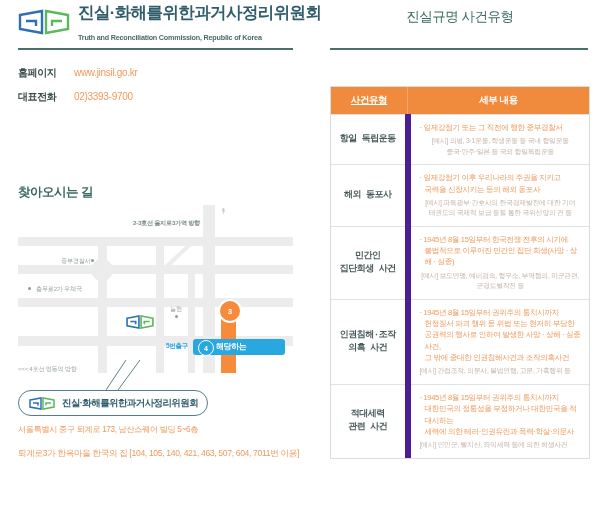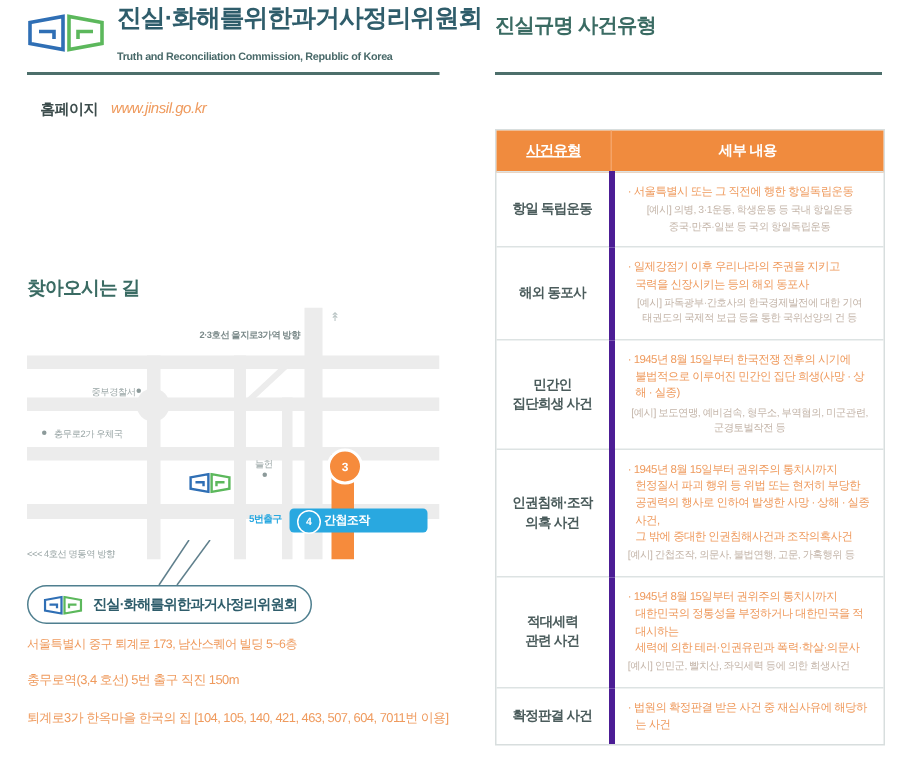--- a/index.html
+++ b/index.html
@@ -11,31 +11,31 @@
     position:relative;
     color:#3d4d4d;
   }
   
   #header{position:absolute;left:0;top:0;width:600px;height:52px;}
   #logo-block{position:absolute;left:18px;top:4px;display:flex;align-items:center;gap:8px;}
   .logo-mark{width:52px;height:26px;}
   .logo-text{display:flex;flex-direction:column;line-height:1;}
   .logo-kr{font-size:16.5px;font-weight:bold;color:#2f5d6b;letter-spacing:-0.6px;white-space:nowrap;}
   .logo-en{font-size:7.2px;font-weight:bold;color:#4a6a6a;letter-spacing:-0.2px;margin-top:13px;white-space:nowrap;}
-  #right-title{position:absolute;left:330px;top:8px;width:260px;text-align:left;
-    font-size:13.5px;font-weight:bold;color:#3a6b63;letter-spacing:-0.5px;}
+  #right-title{position:absolute;left:330px;top:8px;width:260px;text-align:center;
+    font-size:13.5px;font-weight:normal;color:#3a6b63;letter-spacing:-0.5px;}
   .rule{position:absolute;height:2px;background:#4d6f6b;}
   #rule-left{left:18px;top:48px;width:275px;}
   #rule-right{left:330px;top:48px;width:258px;}
 
   
-  #contact{position:absolute;left:18px;top:66px;width:280px;font-size:10px;text-align:center;}
+  #contact{position:absolute;left:18px;top:66px;width:280px;font-size:10px;}
   .c-row{display:flex;margin-bottom:9px;align-items:flex-start;}
   .c-key{width:56px;font-weight:bold;color:#3d4d4d;letter-spacing:-0.4px;flex:none;}
-  .c-val{color:#ef9a5d;letter-spacing:-0.3px;line-height:1.45;font-style:italic;}
+  .c-val{color:#ef9a5d;letter-spacing:-0.3px;line-height:1.45;}
 
   
   #way-title{position:absolute;left:18px;top:184px;font-size:12.5px;font-weight:bold;
     color:#3a6b63;letter-spacing:-0.5px;}
 
   
   #map{position:absolute;left:18px;top:205px;width:275px;height:168px;background:#ffffff;overflow:hidden;}
   .road{position:absolute;background:#ececec;}
   .road-d{position:absolute;background:#ececec;transform-origin:0 0;}
   .mlabel{position:absolute;font-size:6.2px;color:#9aa6a6;letter-spacing:-0.3px;white-space:nowrap;}
@@ -65,21 +65,21 @@
   .t-body{font-size:8.6px;color:#ef9a5d;letter-spacing:-0.35px;margin-bottom:13px;}
 
   
   #table{position:absolute;left:330px;top:86px;width:258px;border:1px solid #d8dede;border-collapse:collapse;}
   #table table{border-collapse:collapse;width:258px;table-layout:fixed;}
   #table th{background:#f08b3e;color:#ffffff;font-size:9.5px;font-weight:bold;
     padding:7px 2px;letter-spacing:-0.4px;border-right:1px solid #f5a367;}
   #table th:last-child{border-right:none;}
   #table td{border-top:1px solid #dde3e3;vertical-align:middle;}
   .cat{width:72px;text-align:center;font-size:9px;font-weight:bold;color:#4b5c5c;
-    letter-spacing:-0.5px;line-height:1.45;border-right:4px solid #4c1d95;padding:6px 2px;}
+    letter-spacing:-0.5px;line-height:1.45;border-right:6px solid #4c1d95;padding:6px 2px;font-family:Liberation Mono, monospace;}
   .det{padding:7px 8px 7px 9px;}
   .det .main{font-size:7.6px;color:#ef9a5d;letter-spacing:-0.35px;line-height:1.5;
     text-indent:-5px;padding-left:5px;}
   .det .ex{font-size:6.9px;color:#c3b4a8;letter-spacing:-0.3px;line-height:1.5;margin-top:3px;text-align:center;}
   .det .ex.left{text-align:left;}
 </style>
 </head>
 <body>
 
 <div id="header">
@@ -98,20 +98,24 @@
   <div id="right-title">진실규명 사건유형</div>
   <div class="rule" id="rule-left"></div>
   <div class="rule" id="rule-right"></div>
 </div>
 
 <div id="contact">
     <div class="c-row">
       <div class="c-key">홈페이지</div>
       <div class="c-val">www.jinsil.go.kr</div>
     </div>
+    <div class="c-row">
+      <div class="c-key">대표전화</div>
+      <div class="c-val">02)3393-9700</div>
+    </div>
   </div>
 
 <div id="way-title">찾아오시는 길</div>
 
 <div id="map">
 
   <div class="road" style="left:0;top:32px;width:275px;height:9px;"></div>
   <div class="road" style="left:0;top:60px;width:275px;height:9px;"></div>
   <div class="road" style="left:0;top:93px;width:275px;height:9px;"></div>
   <div class="road" style="left:0;top:131px;width:275px;height:10px;"></div>
@@ -142,21 +146,21 @@
     <path d="M2 6 L24 2 L24 24 L2 20 Z" fill="none" stroke="#2f6fb5" stroke-width="3"></path>
     <path d="M8 12 L18 12 L18 17" fill="none" stroke="#2f6fb5" stroke-width="3"></path>
     <path d="M50 6 L28 2 L28 24 L50 20 Z" fill="none" stroke="#5cb85c" stroke-width="3"></path>
     <path d="M44 12 L34 12 L34 17" fill="none" stroke="#5cb85c" stroke-width="3"></path>
   </svg>
 
   <div id="orange-line"></div>
   <div id="line3-badge">3</div>
   <div id="station-pill"></div>
   <div id="line4-badge">4</div>
-  <div id="station-name">간첩조작</div>
+  <div id="station-name">해당하는</div>
   <div id="exit5">5번출구</div>
 
   <div class="mlabel" style="left:0px;top:160px;">&lt;&lt;&lt; 4호선 명동역 방향</div>
 </div>
 
 <svg style="position:absolute;left:18px;top:360px;width:200px;height:32px;">
   <line x1="108" y1="0" x2="88" y2="30" stroke="#5f7f8c" stroke-width="1"></line>
   <line x1="122" y1="0" x2="100" y2="30" stroke="#5f7f8c" stroke-width="1"></line>
 </svg>
 
@@ -165,37 +169,36 @@
     <path d="M2 6 L24 2 L24 24 L2 20 Z" fill="none" stroke="#2f6fb5" stroke-width="3"></path>
     <path d="M8 12 L18 12 L18 17" fill="none" stroke="#2f6fb5" stroke-width="3"></path>
     <path d="M50 6 L28 2 L28 24 L50 20 Z" fill="none" stroke="#5cb85c" stroke-width="3"></path>
     <path d="M44 12 L34 12 L34 17" fill="none" stroke="#5cb85c" stroke-width="3"></path>
   </svg>
   <div id="callout-text">진실·화해를위한과거사정리위원회</div>
 </div>
 <div id="callout-addr">서울특별시 중구 퇴계로 173, 남산스퀘어 빌딩 5~6층</div>
 
 <div id="transit">
-    <div class="t-body">충무로역(3,4 호선) 5번 출구 직진 150m</div>
     <div class="t-body">퇴계로3가 한옥마을 한국의 집 [104, 105, 140, 421, 463, 507, 604, 7011번 이용]</div>
   </div>
 
 <div id="table">
   <table>
     <thead>
         <tr id="thead-row">
           <th style="width: 72px; text-decoration: underline;">사건유형</th>
           <th>세부 내용</th>
         </tr>
       </thead>
     <tbody id="tbody">
         <tr>
           <td class="cat">항일 독립운동</td>
           <td class="det">
-            <div class="main">· 서울특별시 또는 그 직전에 행한 항일독립운동</div>
+            <div class="main">· 일제강점기 또는 그 직전에 행한 중부경찰서</div>
             <div class="ex">[예시] 의병, 3·1운동, 학생운동 등 국내 항일운동<br>중국·만주·일본 등 국외 항일독립운동</div>
           </td>
         </tr>
         <tr>
           <td class="cat">해외 동포사</td>
           <td class="det">
             <div class="main">· 일제강점기 이후 우리나라의 주권을 지키고<br>국력을 신장시키는 등의 해외 동포사</div>
             <div class="ex">[예시] 파독광부·간호사의 한국경제발전에 대한 기여<br>태권도의 국제적 보급 등을 통한 국위선양의 건 등</div>
           </td>
         </tr>
@@ -213,21 +216,15 @@
             <div class="ex left">[예시] 간첩조작, 의문사, 불법연행, 고문, 가혹행위 등</div>
           </td>
         </tr>
         <tr>
           <td class="cat">적대세력<br>관련 사건</td>
           <td class="det">
             <div class="main">· 1945년 8월 15일부터 권위주의 통치시까지<br>대한민국의 정통성을 부정하거나 대한민국을 적대시하는<br>세력에 의한 테러·인권유린과 폭력·학살·의문사</div>
             <div class="ex left">[예시] 인민군, 빨치산, 좌익세력 등에 의한 희생사건</div>
           </td>
         </tr>
-        <tr>
-          <td class="cat">확정판결 사건</td>
-          <td class="det">
-            <div class="main">· 법원의 확정판결 받은 사건 중 재심사유에 해당하는 사건</div>
-          </td>
-        </tr>
       </tbody>
   </table>
 </div>
 
 </body></html>

